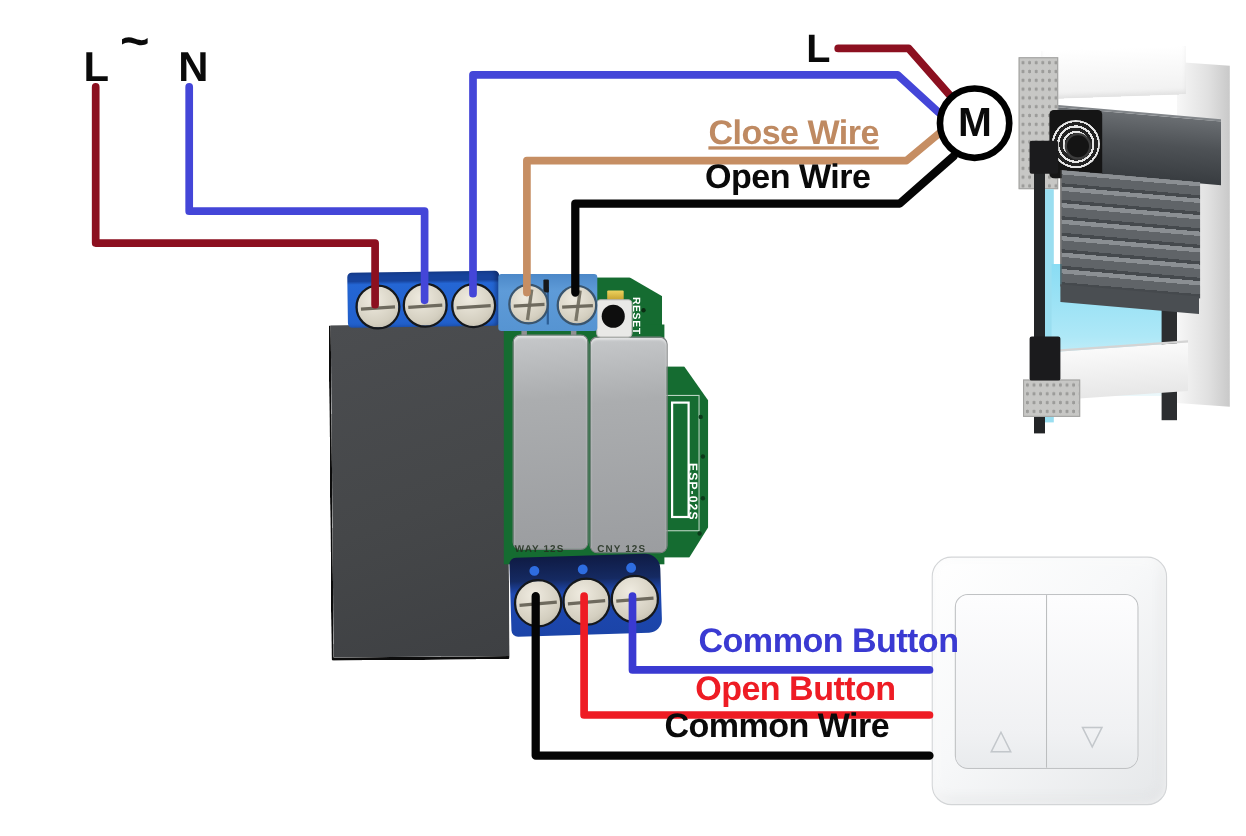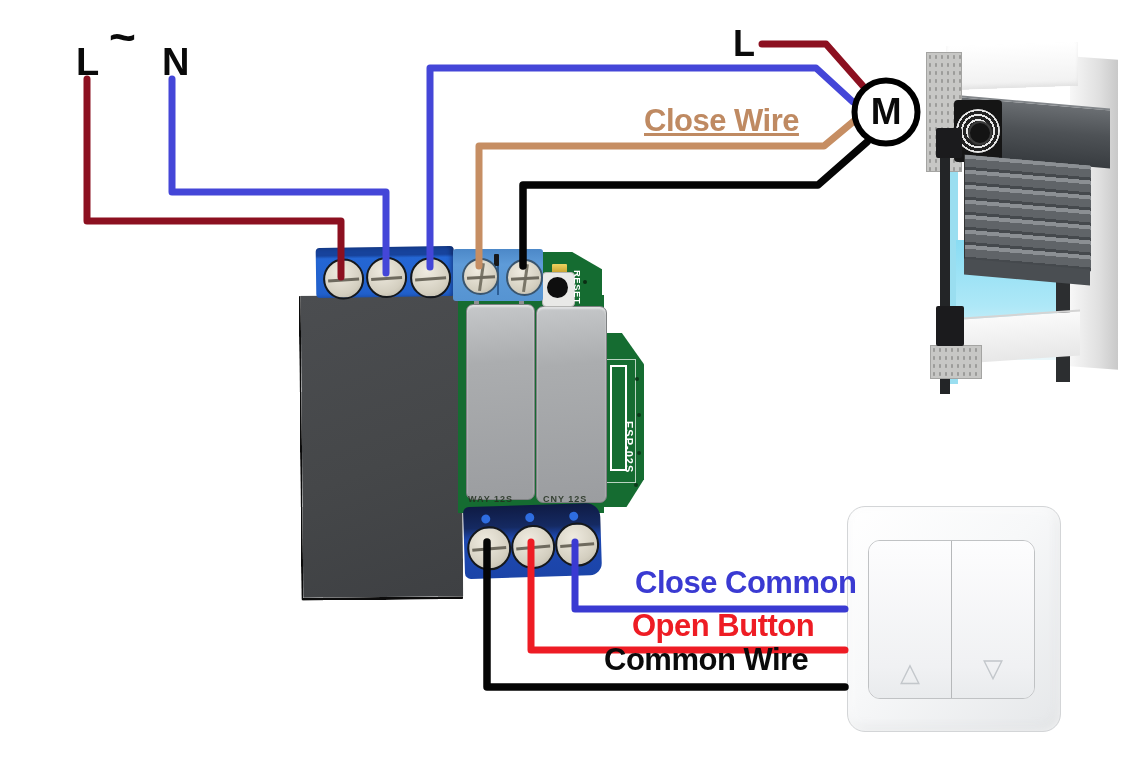--- a/index.html
+++ b/index.html
@@ -208,17 +208,18 @@
     <path d="M487 542 V687 H845" fill="none" stroke-width="7.5" stroke-linecap="round" stroke-linejoin="round" stroke="#050505"></path>
     <circle cx="886" cy="112" r="31.5" fill="#ffffff" stroke-width="6" stroke="#000000"></circle>
   </svg>
 
   <div class="lbl lblz lbl-ln" style="left:76px;top:43px;">L</div>
   <div class="lbl lblz lbl-tilde" style="left:109px;top:14px;">~</div>
   <div class="lbl lblz lbl-ln" style="left:162px;top:43px;">N</div>
   <div class="lbl lblz lbl-lr" style="left:733px;top:26px;">L</div>
   <div class="lbl lblz lbl-m" style="left:886px;top:113px;">M</div>
   <div class="lbl lblz lbl-wire c-tan" style="left:644px;top:105px;">Close Wire</div>
-  <div class="lbl lblz lbl-wire c-blue" style="left:635px;top:567px;">Close Common</div>
+  <div class="lbl lblz lbl-wire" style="left:641px;top:145px;">Open Wire</div>
+  <div class="lbl lblz lbl-wire c-blue" style="left:635px;top:567px;">Common Button</div>
   <div class="lbl lblz lbl-wire c-red" style="left:632px;top:610px;">Open Button</div>
   <div class="lbl lblz lbl-wire" style="left:604px;top:644px;">Common Wire</div>
 
 </div>
 
 </body></html>

